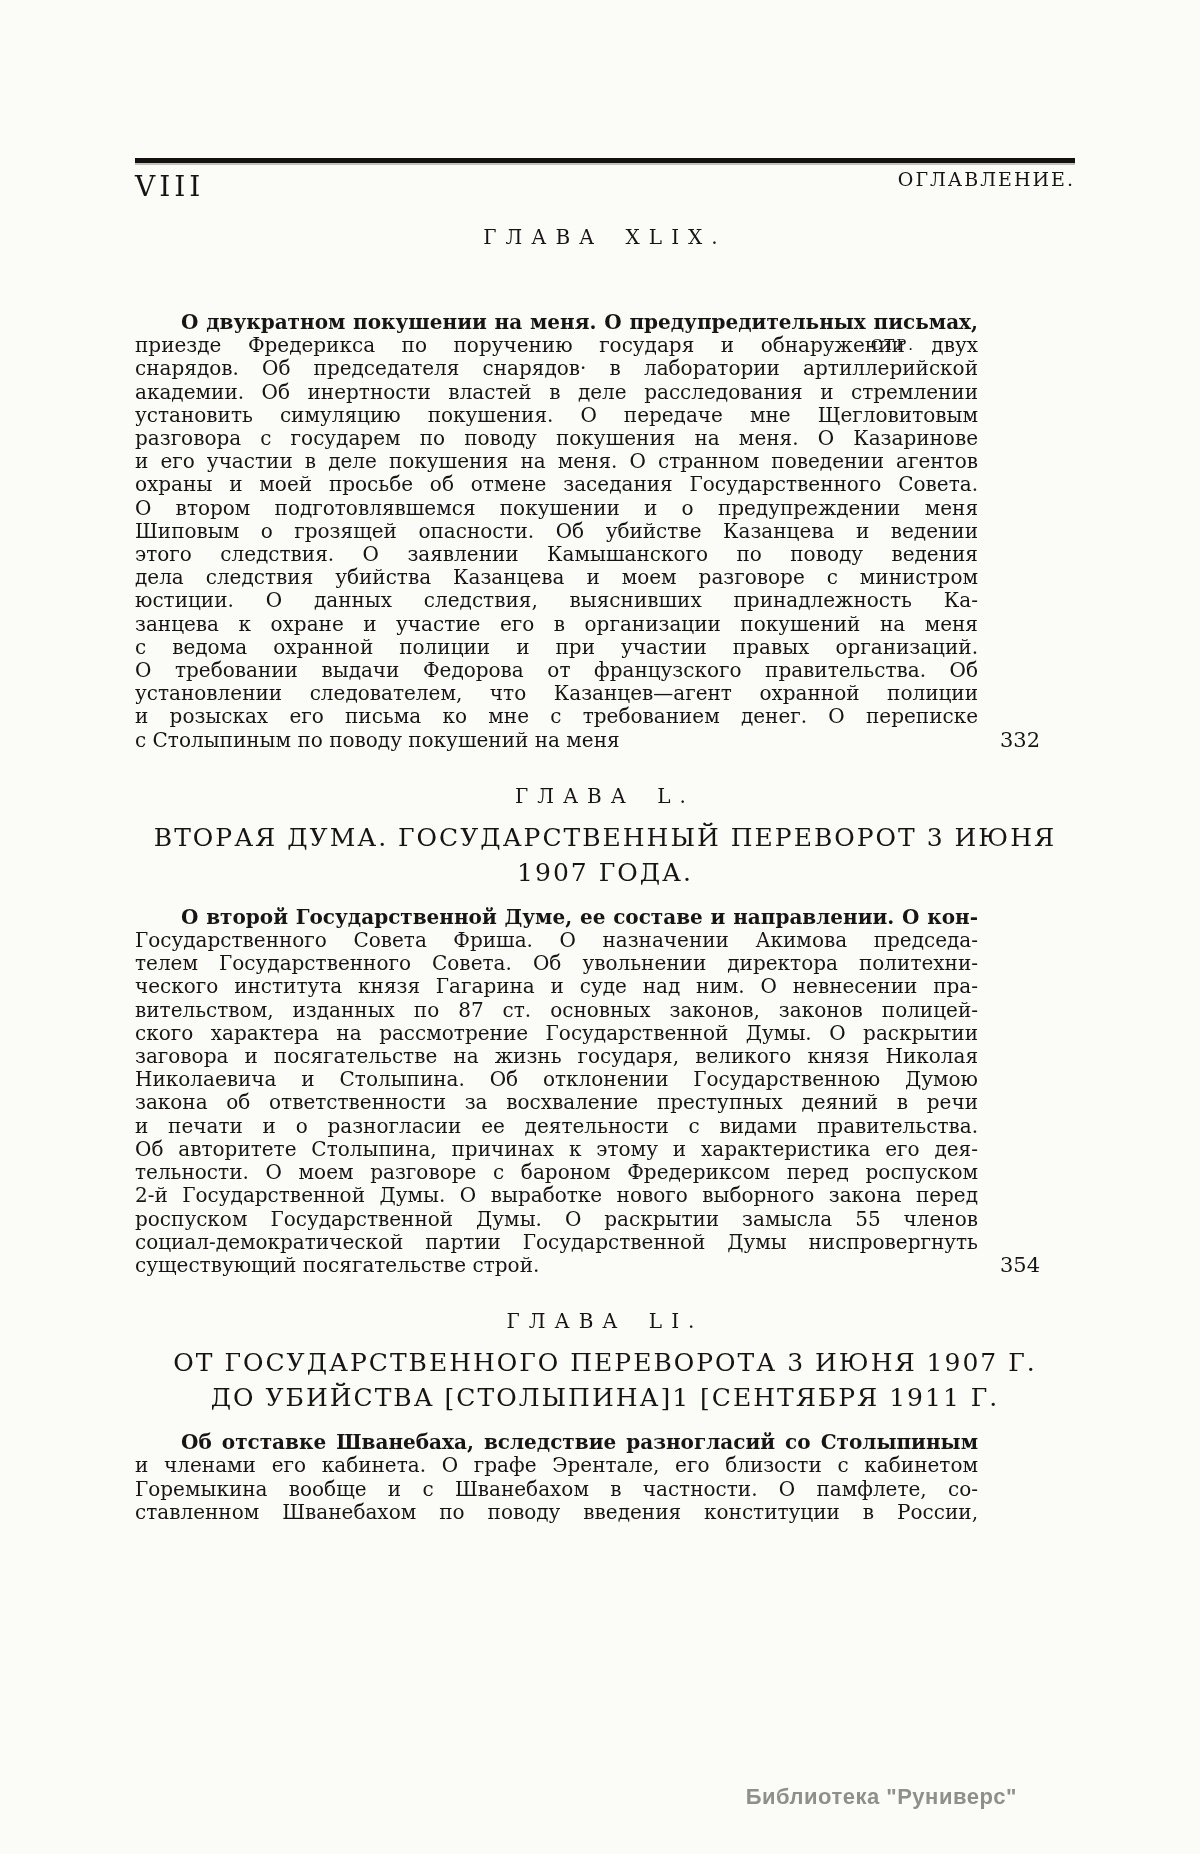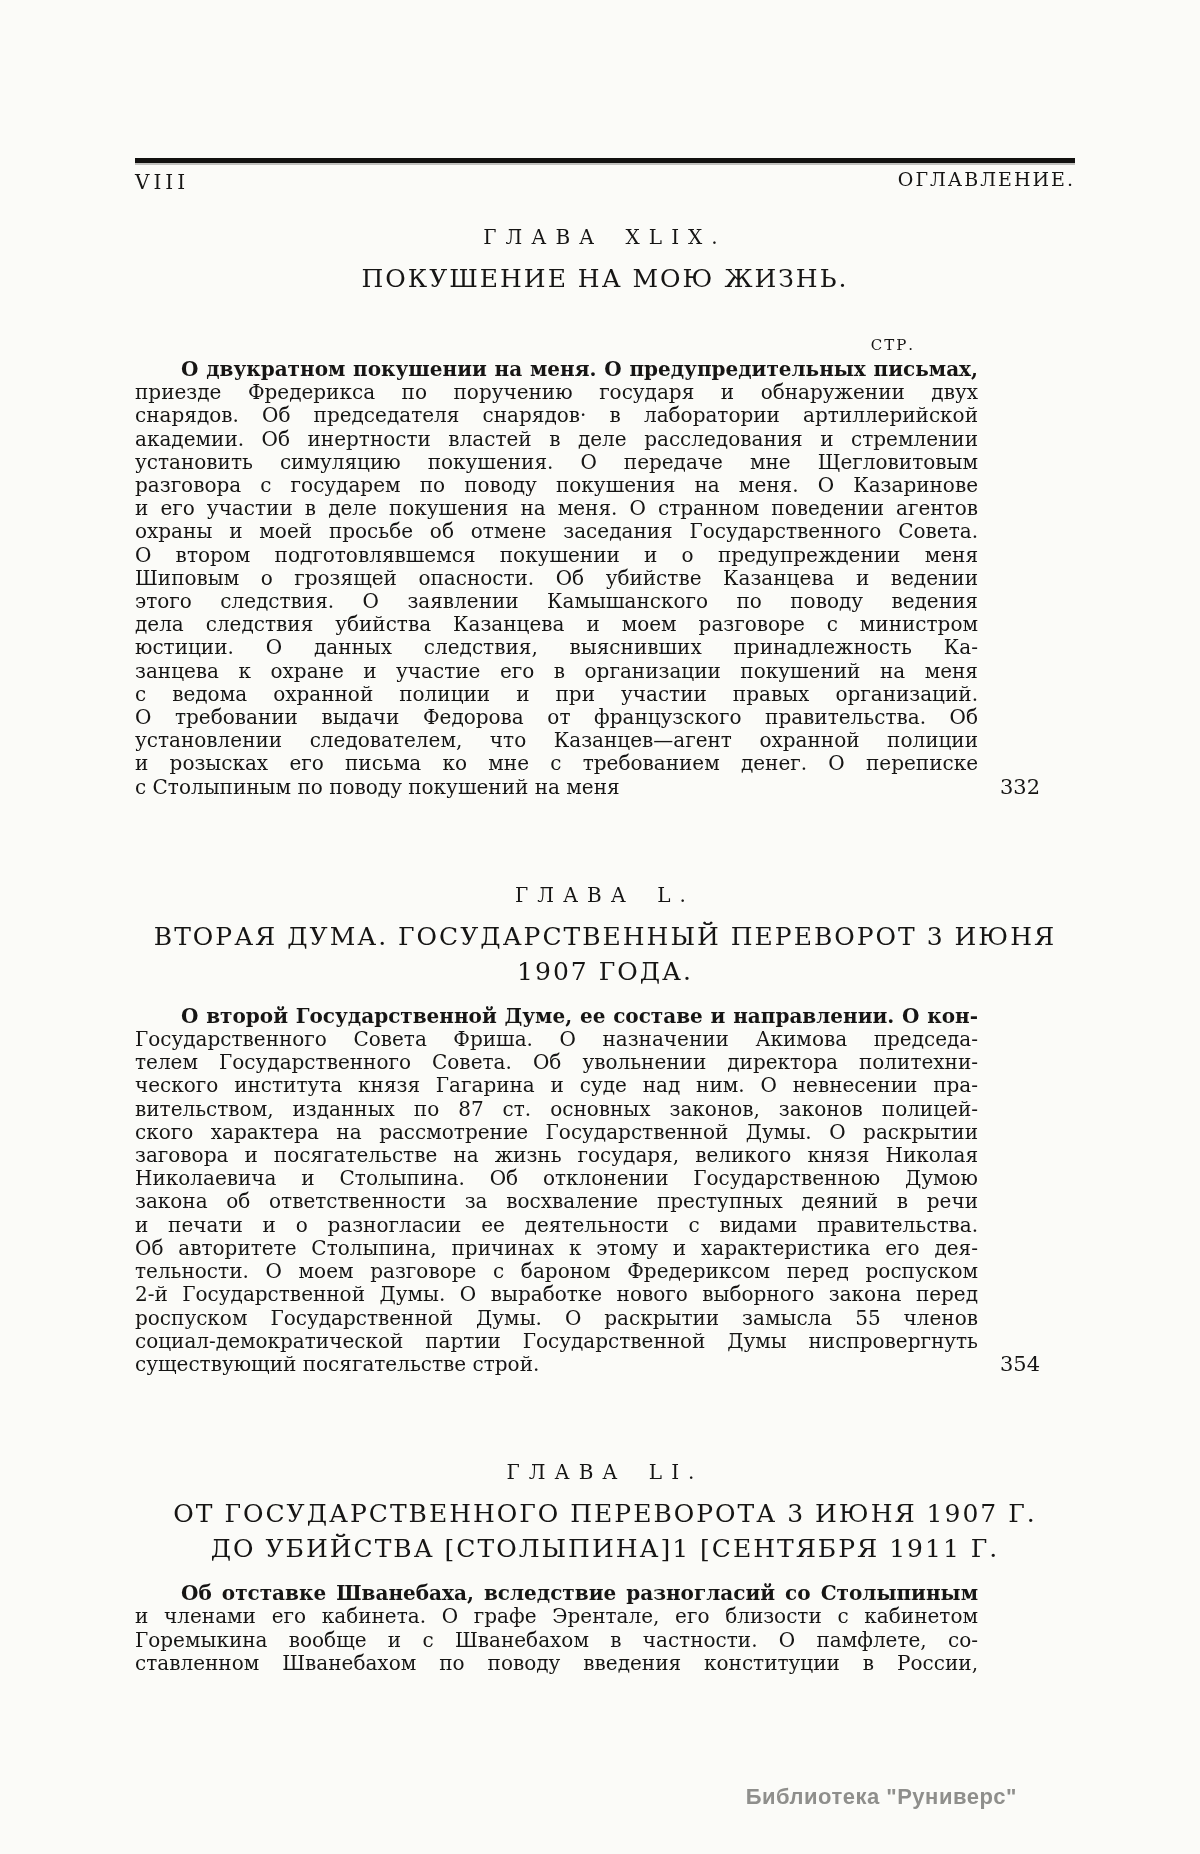--- a/index.html
+++ b/index.html
@@ -18,33 +18,33 @@
   }
 
   .rule {
     position:absolute; top:158px; left:0; width:940px; height:5px;
     background:#121110;
     box-shadow:0 2px 0 rgba(20,18,16,.25);
   }
   .header { position:absolute; top:168px; left:0; width:940px; }
   .folio {
     position:absolute; left:0; top:2px;
-    font-size:20px; letter-spacing:4px;
+    font-size:28px; letter-spacing:4px;
   }
   .running-title {
     display:block; text-align:right;
     font-size:19px; letter-spacing:2px;
   }
   .str-label {
     position:absolute; top:336px; right:160px;
     font-size:15px; letter-spacing:2px;
   }
 
   #chapters { padding-top:225px; }
-  .chapter + .chapter { margin-top:84px; }
+  .chapter + .chapter { margin-top:32px; }
 
   .ch-label {
     text-align:center; font-size:20px; line-height:24px;
     letter-spacing:.45em; word-spacing:.35em;
   }
   .ch-title {
     margin-top:12px; text-align:center;
     font-size:25px; line-height:35px; letter-spacing:2px;
   }
   .ch-body {
@@ -78,23 +78,20 @@
   <div class="content">
     <div class="rule"></div>
     <div class="header">
       <span class="folio">VIII</span>
       <span class="running-title">ОГЛАВЛЕНИЕ.</span>
     </div>
     <div class="str-label">СТР.</div>
     <div id="chapters">
         <section class="chapter">
           <div class="ch-label">ГЛАВА XLIX.</div>
-          <div class="ch-title">
-            <div class="ch-title-line">ПОКУШЕНИЕ НА МОЮ ЖИЗНЬ.</div>
-          </div>
           <div class="ch-body">
             <div class="ln first">О двукратном покушении на меня. О предупредительных письмах,</div>
             <div class="ln">приезде Фредерикса по поручению государя и обнаружении двух</div>
             <div class="ln">снарядов. Об председателя снарядов· в лаборатории артиллерийской</div>
             <div class="ln">академии. Об инертности властей в деле расследования и стремлении</div>
             <div class="ln">установить симуляцию покушения. О передаче мне Щегловитовым</div>
             <div class="ln">разговора с государем по поводу покушения на меня. О Казаринове</div>
             <div class="ln">и его участии в деле покушения на меня. О странном поведении агентов</div>
             <div class="ln">охраны и моей просьбе об отмене заседания Государственного Совета.</div>
             <div class="ln">О втором подготовлявшемся покушении и о предупреждении меня</div>

